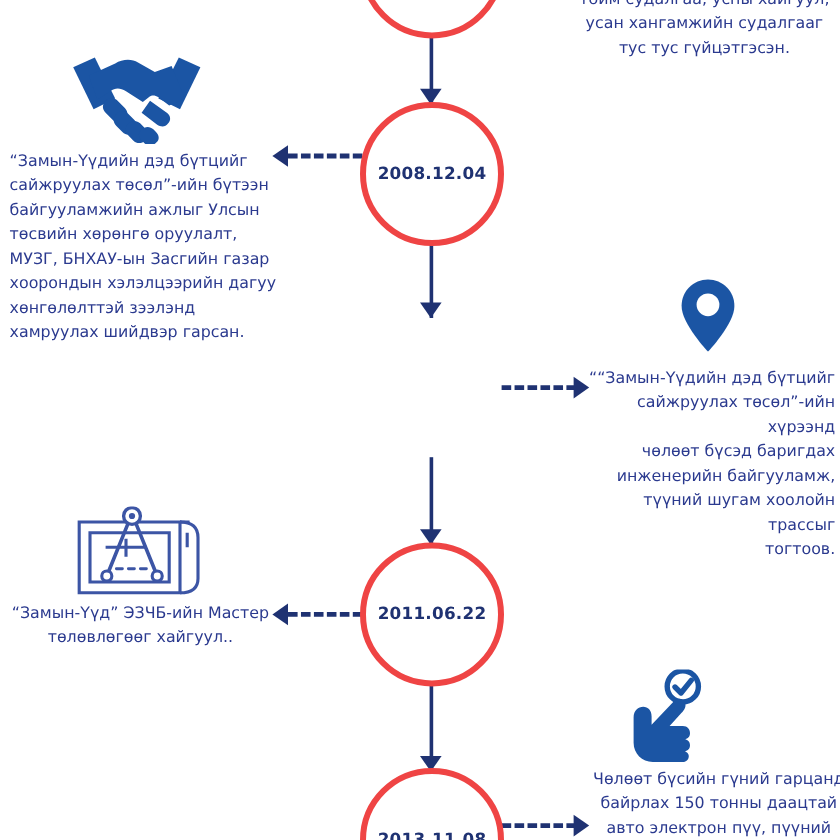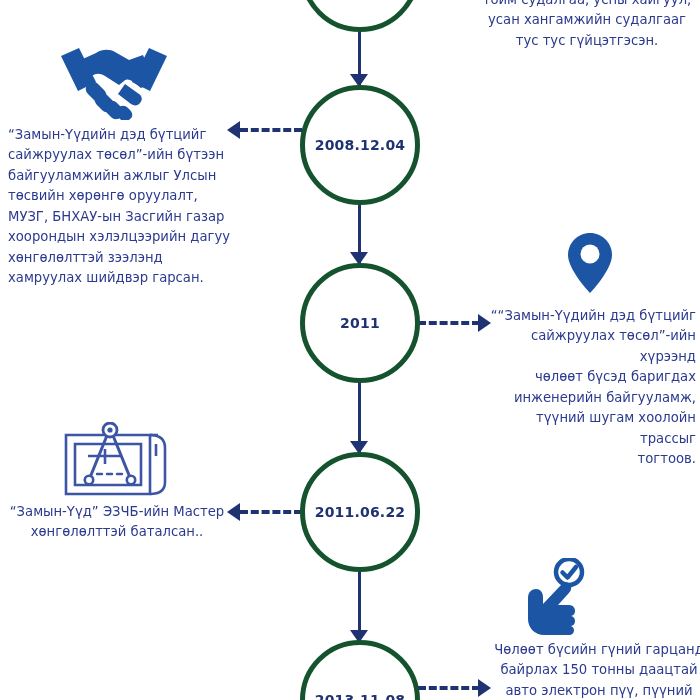--- a/index.html
+++ b/index.html
@@ -8,21 +8,21 @@
     background:#ffffff;
     font-family:"DejaVu Sans","Liberation Sans",sans-serif;
     overflow:hidden;
     position:relative;
   }
   #stage{position:absolute;left:0;top:0;width:700px;height:700px;}
 
   
   .node{
     position:absolute;
-    border:5px solid #14532d;
+    border:5px solid #ef4444;
     border-radius:50%;
     background:#ffffff;
     box-sizing:border-box;
     display:flex;align-items:center;justify-content:center;
     z-index:3;
   }
   .node span{
     color:#1f3272;
     font-size:14px;
     font-weight:bold;
@@ -113,23 +113,20 @@
   <div class="conn-head h4"></div>
 
   <div class="node n0">
     <span></span>
   </div>
 
   <div class="node n1">
     <span>2008.12.04</span>
   </div>
 
-  <div class="node n2">
-    <span>2011</span>
-  </div>
 
   <div class="node n3">
     <span>2011.06.22</span>
   </div>
 
   <div class="node n4">
     <span>2013.11.08</span>
   </div>
 
   <div class="dash d-left-1"></div>
@@ -223,19 +220,19 @@
 хамруулах шийдвэр  гарсан.</div>
 
   <div class="txt t-right-2">““Замын-Үүдийн дэд бүтцийг
 сайжруулах төсөл”-ийн хүрээнд
 чөлөөт бүсэд баригдах
 инженерийн байгууламж,
 түүний шугам хоолойн трассыг
 тогтоов.</div>
 
   <div class="txt t-left-3">“Замын-Үүд” ЭЗЧБ-ийн Мастер
-хөнгөлөлттэй баталсан..</div>
+төлөвлөгөөг хайгуул..</div>
 
   <div class="txt t-right-4">Чөлөөт бүсийн гүний гарцанд
 байрлах 150 тонны даацтай
 авто электрон пүү, пүүний</div>
 
 </div>
 
 </body></html>

